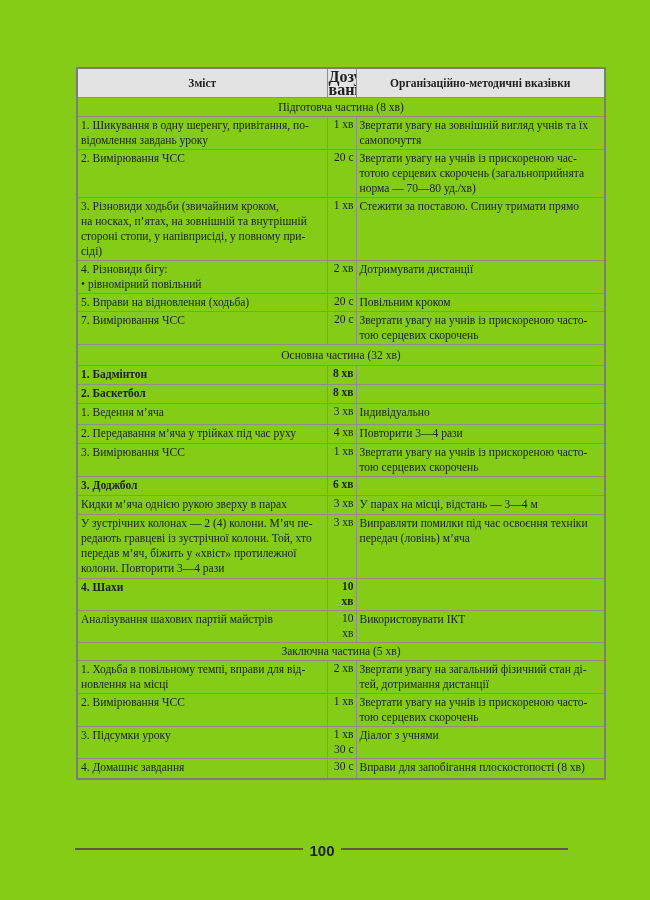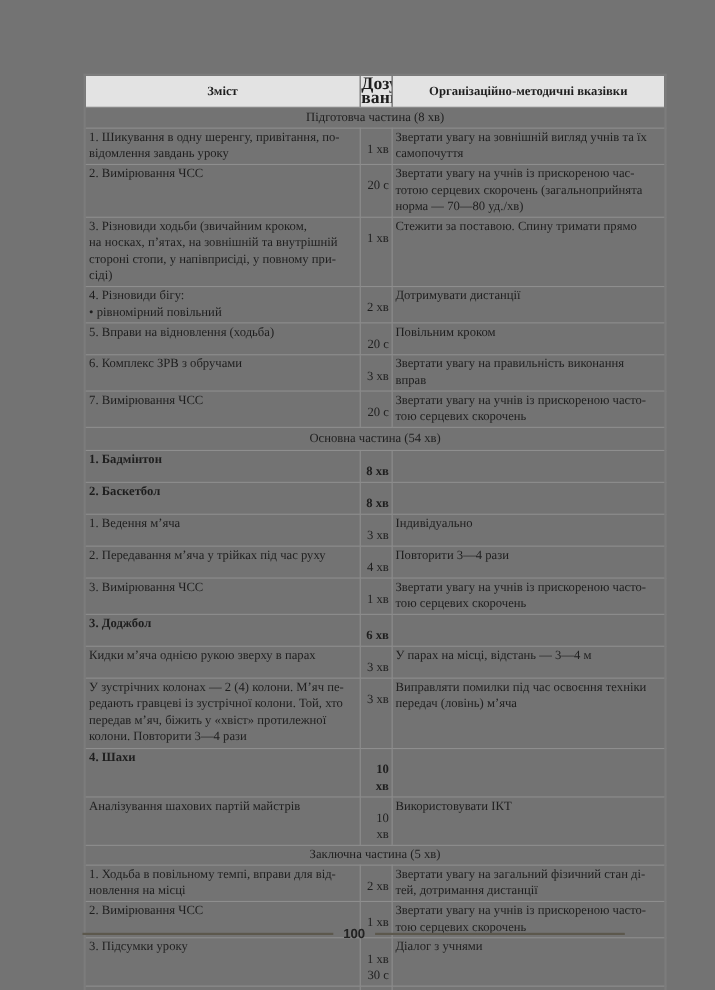--- a/index.html
+++ b/index.html
@@ -1,40 +1,40 @@
 <!DOCTYPE html>
 <html><head>
   <meta charset="utf-8">
   <style>
     html, body { margin: 0; padding: 0; background: #ffffff; }
-    .page { position: relative; width: 650px; height: 900px; background: #737373; overflow: hidden; }
+    .page { position: relative; width: 650px; height: 900px; background: #84cc16; overflow: hidden; }
     table.plan {
       position: absolute; left: 76px; top: 67px; width: 528px;
       border-collapse: collapse; table-layout: fixed;
       font-family: "Liberation Serif", serif; font-size: 11.5px; color: #1e1e1e;
       border: 2px solid #7c7c7c;
     }
     table.plan th, table.plan td {
       border: 1px solid #8e8e8e; padding: 1px 3px; vertical-align: top;
       white-space: pre-line; line-height: 15px; text-align: left; overflow: hidden;
     }
     table.plan thead th {
       background: #e3e3e3; font-weight: bold; vertical-align: middle; text-align: center;
       height: 26px;
     }
     table.plan thead th.h-dose { text-align: left; padding: 0 1px; line-height: 13px; font-size: 16px; }
-    table.plan td.dose { text-align: right; padding: 12px 2px 1px 1px; }
+    table.plan td.dose { text-align: right; padding: 0 2px 1px 1px; }
     table.plan tr.section td { text-align: center; vertical-align: middle; }
     table.plan tr.sub td { font-weight: bold; }
     .footer-line { position: absolute; height: 2px; background: #5c584d; top: 848px; }
     .footer-line.left { left: 75px; width: 228px; }
     .footer-line.right { left: 341px; width: 227px; }
     .page-number {
       position: absolute; left: 302px; width: 40px; top: 842px; text-align: center;
-      font-family: "Liberation Sans", sans-serif; font-weight: bold; font-size: 12px; color: #222;
+      font-family: "Liberation Sans", sans-serif; font-weight: bold; font-size: 15px; color: #222;
     }
   </style>
 </head>
 <body>
 
 <div class="page">
   <table class="plan">
     <colgroup>
       <col style="width:250px">
       <col style="width:29px">
@@ -78,34 +78,28 @@
           <td>4. Різновиди бігу:
 • рівномірний повільний</td>
           <td class="dose">2 хв</td>
           <td>Дотримувати дистанції</td>
         </tr>
         <tr class="item" style="height: 18px;">
           <td>5. Вправи на відновлення (ходьба)</td>
           <td class="dose">20 с</td>
           <td>Повільним кроком</td>
         </tr>
-        <tr class="item" style="height: 33px;">
-          <td>6. Комплекс ЗРВ з обручами</td>
-          <td class="dose">3 хв</td>
-          <td>Звертати увагу на правильність виконання
-вправ</td>
-        </tr>
         <tr class="item" style="height: 32px;">
           <td>7. Вимірювання ЧСС</td>
           <td class="dose">20 с</td>
           <td>Звертати увагу на учнів із прискореною часто-
 тою серцевих скорочень</td>
         </tr>
         <tr class="section" style="height: 21px;">
-          <td colspan="3">Основна частина (54 хв)</td>
+          <td colspan="3">Основна частина (32 хв)</td>
         </tr>
         <tr class="sub" style="height: 19px;">
           <td>1. Бадмінтон</td>
           <td class="dose">8 хв</td>
           <td></td>
         </tr>
         <tr class="sub" style="height: 19px;">
           <td>2. Баскетбол</td>
           <td class="dose">8 хв</td>
           <td></td>

